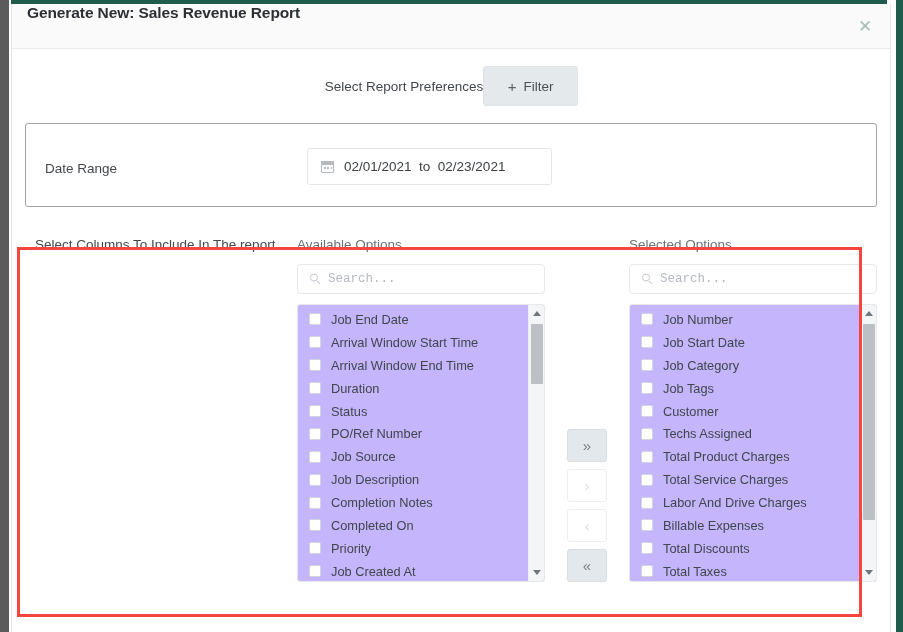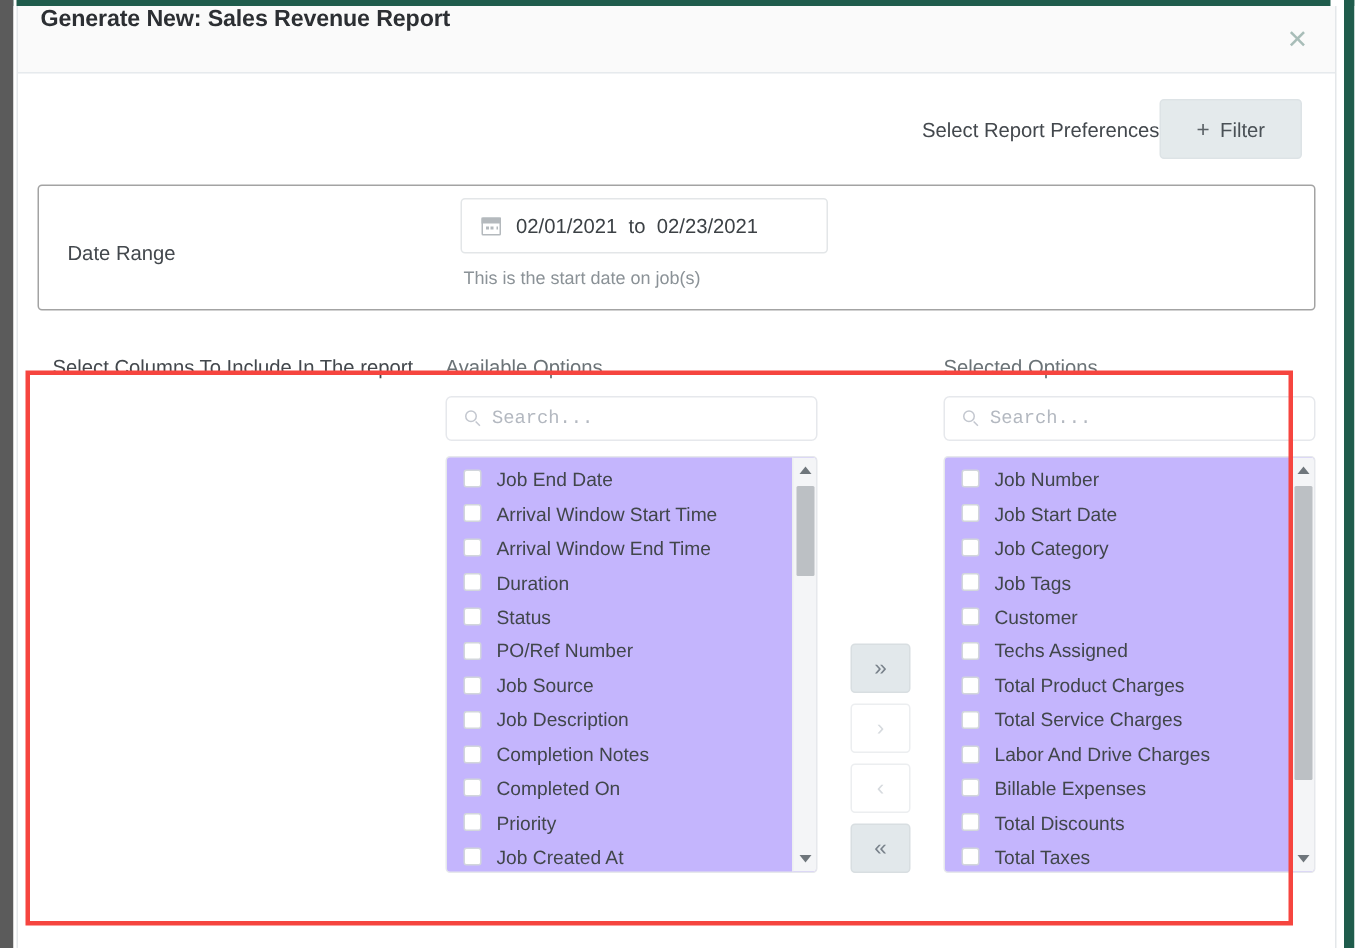--- a/index.html
+++ b/index.html
@@ -94,21 +94,21 @@
 
   .modal-body {
     padding: 0 12px;
     position: relative;
   }
 
   
   .prefs-row {
     display: flex;
     align-items: center;
-    justify-content: flex-end;
+    justify-content: center;
     height: 74px;
     padding: 0 10px 0 11px;
   }
   .prefs-label {
     font-size: 13.5px;
     color: #43484d;
   }
   .filter-btn {
     display: flex;
     align-items: center;
@@ -137,21 +137,21 @@
   }
   .date-label {
     font-size: 13.5px;
     color: #43484d;
     margin-left: 19px;
     margin-top: 37px;
   }
   .date-field-wrap {
     position: absolute;
     left: 281px;
-    top: 8px;
+    top: 24px;
   }
   .date-input {
     width: 245px;
     height: 37px;
     border: 1px solid #e3e6e8;
     border-radius: 3px;
     background: #ffffff;
     display: flex;
     align-items: center;
     padding-left: 13px;
@@ -417,21 +417,20 @@
           <div class="date-input">
             <span class="cal-icon">
               <i class="frame"></i>
                 <i class="bar"></i>
                 <i class="d1"></i>
                 <i class="d2"></i>
                 <i class="d3"></i>
             </span>
             <span class="date-text">02/01/2021  to  02/23/2021</span>
           </div>
-          <div class="date-hint">This is the start date on job(s)</div>
         </div>
       </div>
 
       <div class="columns-section">
         <div class="columns-label">Select Columns To Include In The report</div>
 
         <div class="picker">
 
           <div class="list-col">
             <div class="list-heading">Available Options</div>

